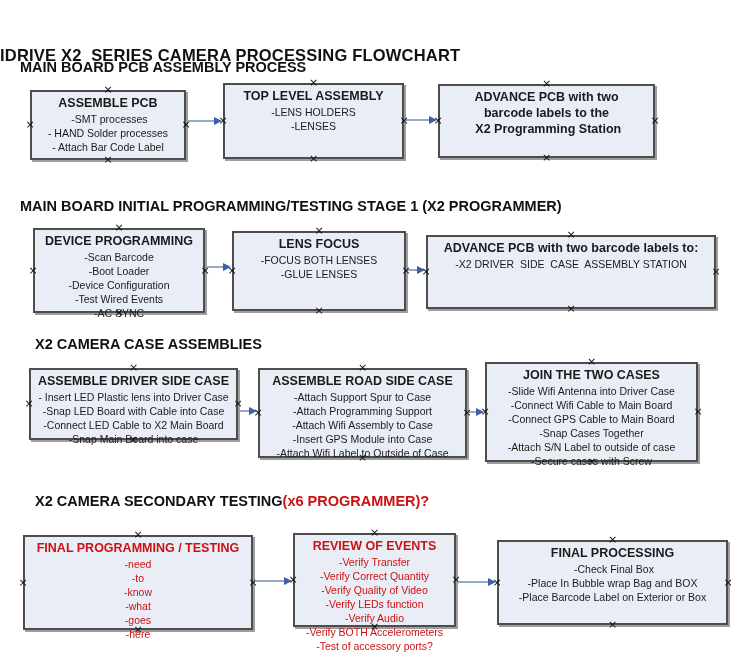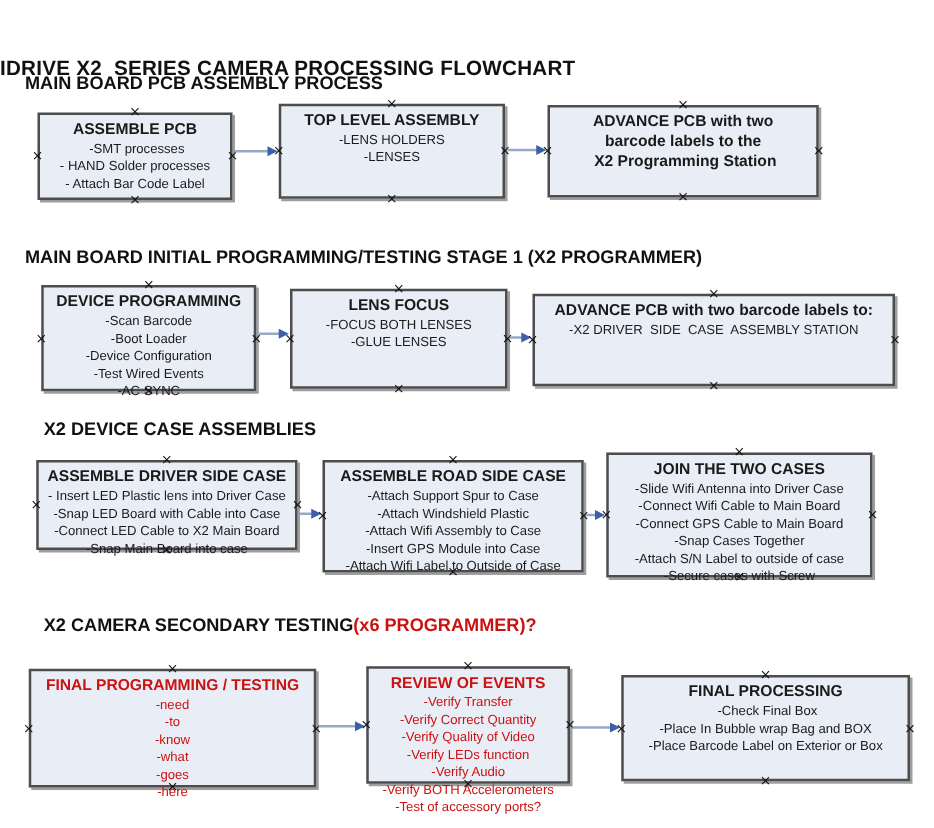--- a/index.html
+++ b/index.html
@@ -149,21 +149,21 @@
         <span class="h l"></span>
         <span class="h r"></span>
       <div class="box-title">ADVANCE PCB with two barcode labels to:</div>
       <div class="box-items">
           <div class="bi">-X2 DRIVER  SIDE  CASE  ASSEMBLY STATION</div>
         </div>
     </div>
   </div>
 
   <div>
-    <div class="sec-heading" style="left:35px;top:336px">X2 DEVICE CASE ASSEMBLIES</div>
+    <div class="sec-heading" style="left:35px;top:336px">X2 CAMERA CASE ASSEMBLIES</div>
 
     <div class="box" style="left:29px;top:368px;width:209px;height:72px">
       <span class="h t"></span>
         <span class="h b"></span>
         <span class="h l"></span>
         <span class="h r"></span>
       <div class="box-title">ASSEMBLE DRIVER SIDE CASE</div>
       <div class="box-items">
           <div class="bi">- Insert LED Plastic lens into Driver Case</div>
           <div class="bi">-Snap LED Board with Cable into Case</div>
@@ -178,21 +178,21 @@
       </div>
 
     <div class="box" style="left:258px;top:368px;width:209px;height:90px">
       <span class="h t"></span>
         <span class="h b"></span>
         <span class="h l"></span>
         <span class="h r"></span>
       <div class="box-title">ASSEMBLE ROAD SIDE CASE</div>
       <div class="box-items">
           <div class="bi">-Attach Support Spur to Case</div>
-          <div class="bi">-Attach Windshield Plastic</div>
+          <div class="bi">-Attach Programming Support</div>
           <div class="bi">-Attach Wifi Assembly to Case</div>
           <div class="bi">-Insert GPS Module into Case</div>
           <div class="bi">-Attach Wifi Label to Outside of Case</div>
         </div>
     </div>
 
     <div class="arrow" style="left:469px;top:412px;width:15px">
         <span class="line"></span>
         <span class="head"></span>
       </div>

